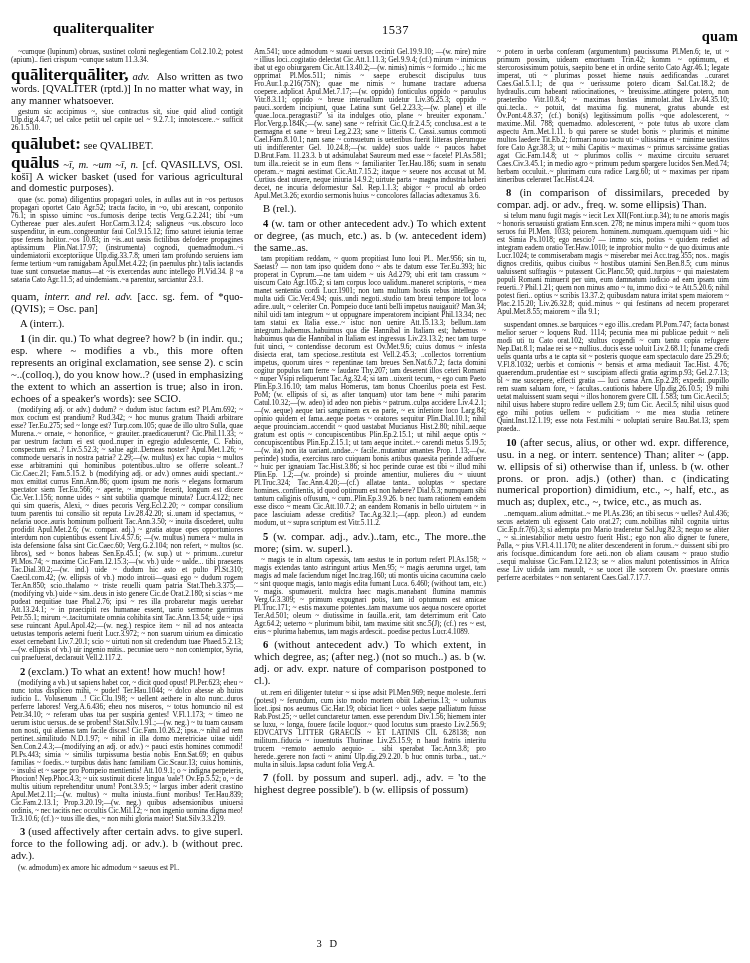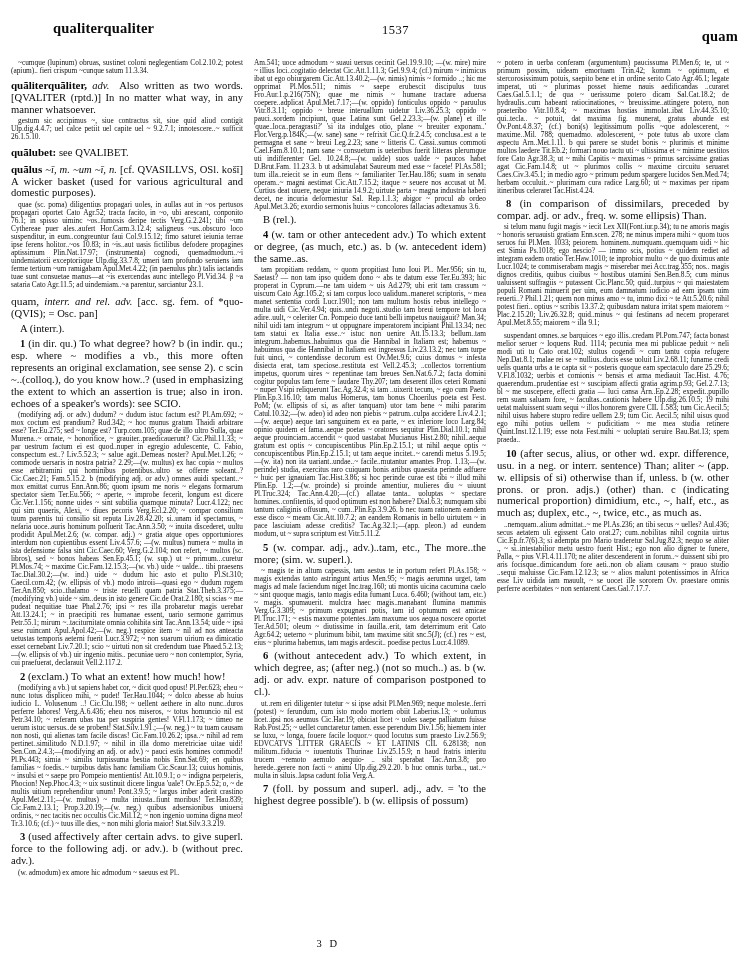--- a/index.html
+++ b/index.html
@@ -54,21 +54,20 @@
     left: 11px;
     right: 11px;
     bottom: 46px;
     display: flex;
     gap: 11px;
   }
   .col {
     width: 232px;
     flex: 0 0 232px;
     position: relative;
-    margin-top: 11px;
   }
 
   
   .def {
     font-size: 10.6px;
     line-height: 11.9px;
     text-align: justify;
     text-justify: inter-word;
     margin: 0 0 1px 0;
     word-spacing: .1px;
@@ -85,21 +84,21 @@
     margin: 1.5px 0 1.5px 0;
     text-indent: 7px;
     word-spacing: -0.05px;
     letter-spacing: -0.01px;
     color: #111;
   }
   .cit.noind { text-indent: 0; }
 
   .hw {
     font-weight: bold;
-    font-size: 11px;
+    font-size: 17px;
   }
   .hw-big {
     font-weight: normal;
     font-size: 11.4px;
   }
   .gap { height: 4px; }
   .gap-s { height: 2px; }
   .gap-l { height: 6px; }
 
   i, .it { font-style: italic; }

